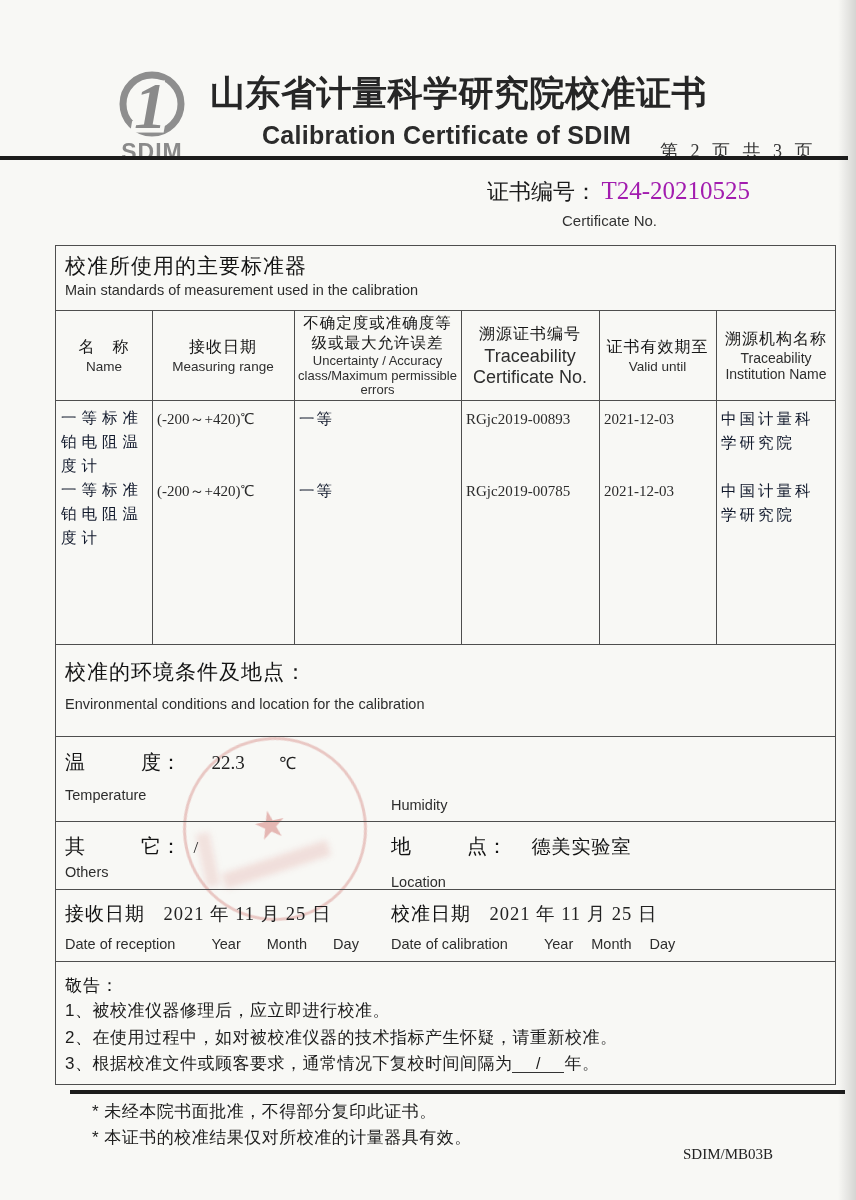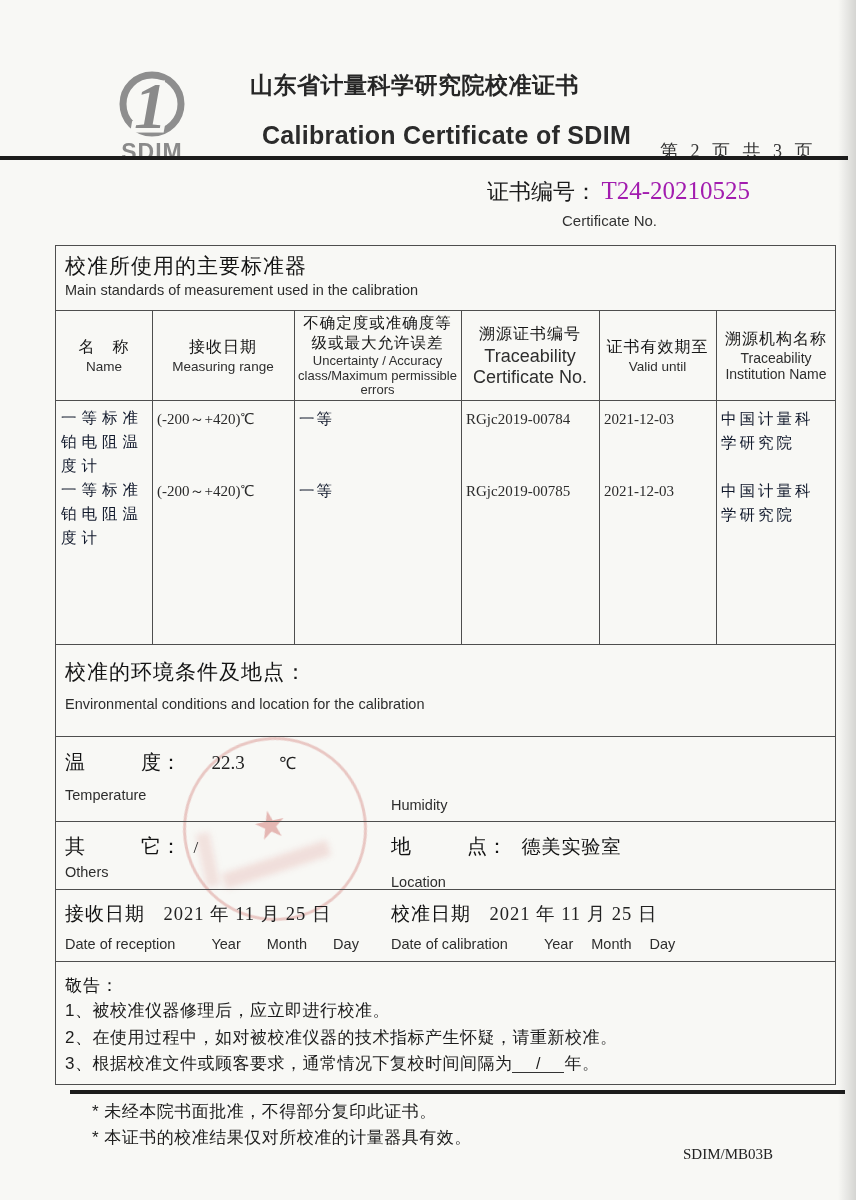--- a/index.html
+++ b/index.html
@@ -13,21 +13,21 @@
     content:""; position:absolute; top:0; right:0; width:18px; height:100%;
     background:linear-gradient(to right, rgba(0,0,0,0), rgba(0,0,0,0.14));
     pointer-events:none;
   }
   .abs { position:absolute; }
 
   
   .logo-wrap { left:104px; top:64px; width:96px; height:104px; }
   .title-cn {
     left:210px; top:70px; width:500px; font-family:"Liberation Serif", serif;
-    font-size:23px; font-weight:700; letter-spacing:0.5px; color:#262626; white-space:nowrap;margin-left:40px;
+    font-size:35px; font-weight:700; letter-spacing:0.5px; color:#262626; white-space:nowrap;
   }
   .title-en {
     left:262px; top:121px; font-size:25px; font-weight:700; color:#2b2b2b;
     letter-spacing:0.3px; white-space:nowrap;
   }
   .page-info {
     left:660px; top:139px; font-family:"Liberation Serif", serif; font-size:18px;
     letter-spacing:4px; color:#333; white-space:nowrap;
   }
   .rule-double {
@@ -159,21 +159,21 @@
     </div>
     <div class="th" style="left:660px;width:120px">
       <span class="cn">溯源机构名称</span>
       <span class="en" style="font-size:14px">Traceability Institution Name</span>
     </div>
 
     <div>
       <div class="cell cn-cell name-cell" style="left:5px;top:160px;width:92px">一等标准铂电阻温度计</div>
       <div class="cell serif-cell" style="left:101px;top:162px;width:136px">(-200～+420)℃</div>
       <div class="cell cn-cell" style="left:243px;top:161px;width:158px;letter-spacing:2px">一等</div>
-      <div class="cell serif-cell" style="left:410px;top:162px;width:132px">RGjc2019-00784</div>
+      <div class="cell serif-cell" style="left:410px;top:162px;width:132px">RGjc2019-00893</div>
       <div class="cell serif-cell" style="left:548px;top:162px;width:110px">2021-12-03</div>
       <div class="cell cn-cell inst-cell" style="left:665px;top:161px;width:96px">中国计量科学研究院</div>
     </div>
 
     <div>
       <div class="cell cn-cell name-cell" style="left:5px;top:232px;width:92px">一等标准铂电阻温度计</div>
       <div class="cell serif-cell" style="left:101px;top:234px;width:136px">(-200～+420)℃</div>
       <div class="cell cn-cell" style="left:243px;top:233px;width:158px;letter-spacing:2px">一等</div>
       <div class="cell serif-cell" style="left:410px;top:234px;width:132px">RGjc2019-00785</div>
       <div class="cell serif-cell" style="left:548px;top:234px;width:110px">2021-12-03</div>
@@ -196,21 +196,21 @@
     <div class="hline" style="top:575px"></div>
 
     <div class="abs env-row-label" style="left:9px;top:587px">
       <span class="spread">其它</span><span class="colon">：</span>
       <span class="val-serif" style="margin-left:8px;font-size:17px">/</span>
     </div>
     <div class="abs env-en" style="left:9px;top:618px">Others</div>
 
     <div class="abs env-row-label" style="left:335px;top:587px">
       <span class="spread">地点</span><span class="colon">：</span>
-      <span class="cn-val" style="margin-left:10px">德美实验室</span>
+      <span class="cn-val" style="margin-left:20px">德美实验室</span>
     </div>
     <div class="abs env-en" style="left:335px;top:628px">Location</div>
 
     <div class="hline" style="top:643px"></div>
 
     <div class="abs env-row-label" style="left:9px;top:655px">
       <span class="date-label">接收日期</span>
       <span class="date-value">2021 年 11 月 25 日</span>
     </div>
     <div class="abs env-en" style="left:9px;top:690px">

